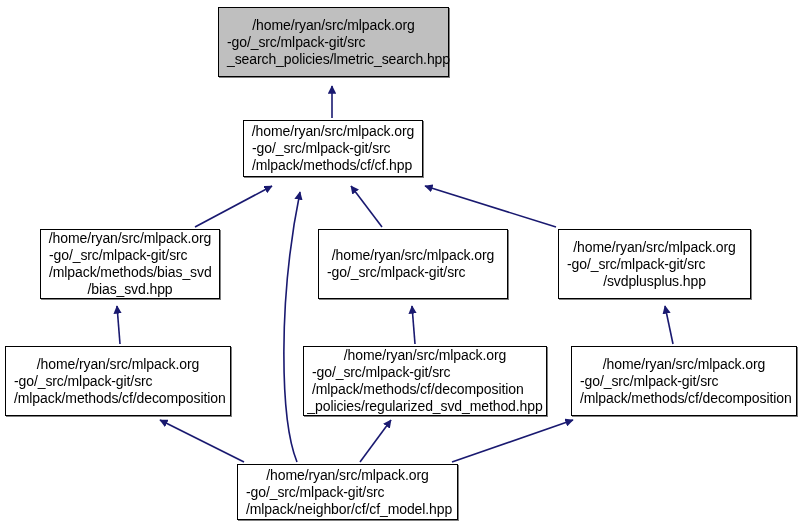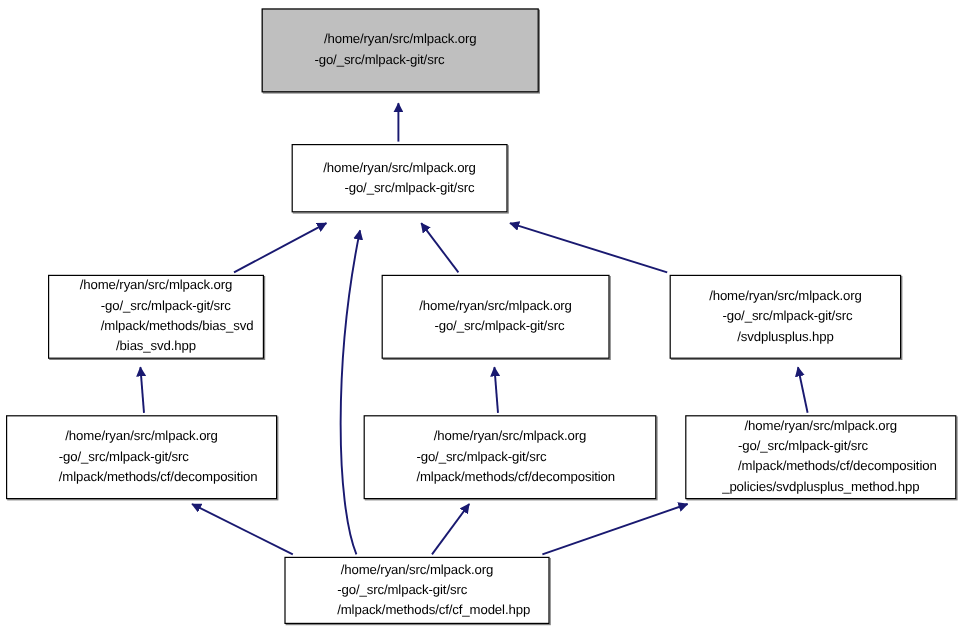--- a/index.html
+++ b/index.html
@@ -27,37 +27,36 @@
     position: absolute;
     box-sizing: border-box;
     border: 1px solid #000000;
     background: #ffffff;
     display: flex;
     flex-direction: column;
     align-items: center;
     justify-content: center;
     text-align: center;
     color: #000000;
-    font-size: 11px;
+    font-size: 14px;
     line-height: 17px;
     letter-spacing: -0.1px;
     z-index: 2;
     box-shadow: 1px 1px 0 0 #808080;
   }
   .node.root {
     background: #bfbfbf;
   }
   .node .ln {
     display: block;
     white-space: pre;
   }
   .node .ln.lead {
     align-self: flex-start;
-    padding-left: 24px;
-    margin-left: 19px;
+    padding-left: 8px;
   }
 </style>
 </head>
 <body>
 
 <div id="canvas">
 
   <svg class="edges" viewBox="0 0 803 527">
     <defs>
       <marker id="arrow" viewBox="0 0 10 10" refX="9.2" refY="5" markerWidth="5.2" markerHeight="5.2" orient="auto-start-reverse">
@@ -106,25 +105,27 @@
     </g>
 
     <g>
       <path d="M 452,462 L 573,420" stroke="#191970" stroke-width="1.6" fill="none" marker-end="url(#arrow)"></path>
     </g>
   </svg>
 
   <div class="node root" style="left:218px; top:7px; width:231px; height:70px;">
     <span class="ln">/home/ryan/src/mlpack.org</span>
     <span class="ln lead">-go/_src/mlpack-git/src</span>
+    <span class="ln lead">_search_policies/lmetric_search.hpp</span>
   </div>
 
   <div class="node" style="left:243px; top:120px; width:180px; height:57px;">
     <span class="ln">/home/ryan/src/mlpack.org</span>
     <span class="ln lead">-go/_src/mlpack-git/src</span>
+    <span class="ln lead">/mlpack/methods/cf/cf.hpp</span>
   </div>
 
   <div class="node" style="left:40px; top:229px; width:180px; height:70px;">
     <span class="ln">/home/ryan/src/mlpack.org</span>
     <span class="ln lead">-go/_src/mlpack-git/src</span>
     <span class="ln lead">/mlpack/methods/bias_svd</span>
     <span class="ln">/bias_svd.hpp</span>
   </div>
 
   <div class="node" style="left:318px; top:229px; width:190px; height:70px;">
@@ -141,28 +142,28 @@
   <div class="node" style="left:5px; top:346px; width:226px; height:70px;">
     <span class="ln">/home/ryan/src/mlpack.org</span>
     <span class="ln lead">-go/_src/mlpack-git/src</span>
     <span class="ln lead">/mlpack/methods/cf/decomposition</span>
   </div>
 
   <div class="node" style="left:303px; top:346px; width:244px; height:70px;">
     <span class="ln">/home/ryan/src/mlpack.org</span>
     <span class="ln lead">-go/_src/mlpack-git/src</span>
     <span class="ln lead">/mlpack/methods/cf/decomposition</span>
+    <span class="ln">_policies/regularized_svd_method.hpp</span>
   </div>
 
   <div class="node" style="left:571px; top:346px; width:226px; height:70px;">
     <span class="ln">/home/ryan/src/mlpack.org</span>
     <span class="ln lead">-go/_src/mlpack-git/src</span>
     <span class="ln lead">/mlpack/methods/cf/decomposition</span>
-    <span class="ln">_policies/svdplusplus_method.hpp</span>
   </div>
 
   <div class="node" style="left:237px; top:464px; width:221px; height:56px;">
     <span class="ln">/home/ryan/src/mlpack.org</span>
     <span class="ln lead">-go/_src/mlpack-git/src</span>
-    <span class="ln lead">/mlpack/methods/cf/cf_model.hpp</span>
+    <span class="ln lead">/mlpack/neighbor/cf/cf_model.hpp</span>
   </div>
 
 </div>
 
 </body></html>

